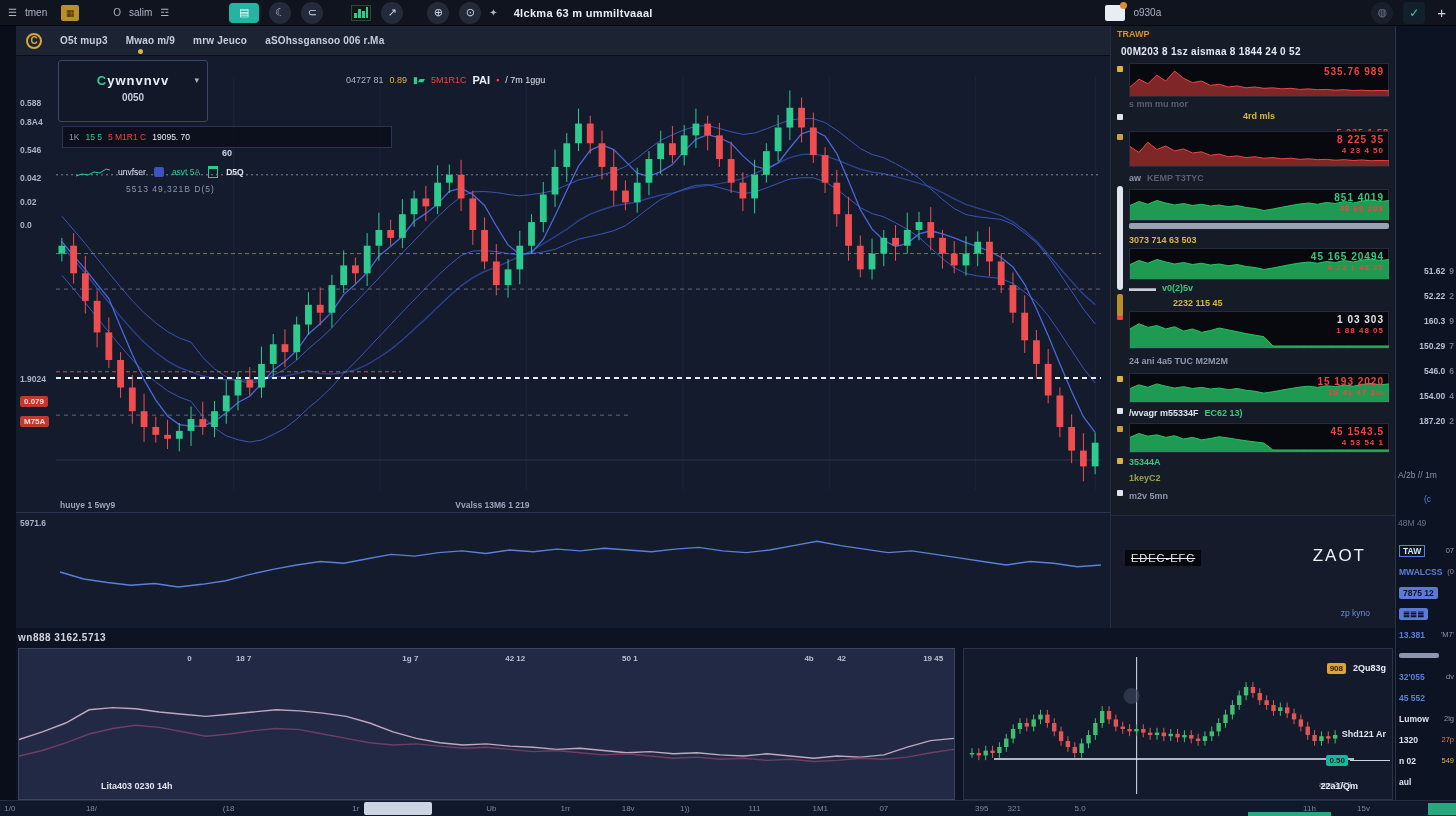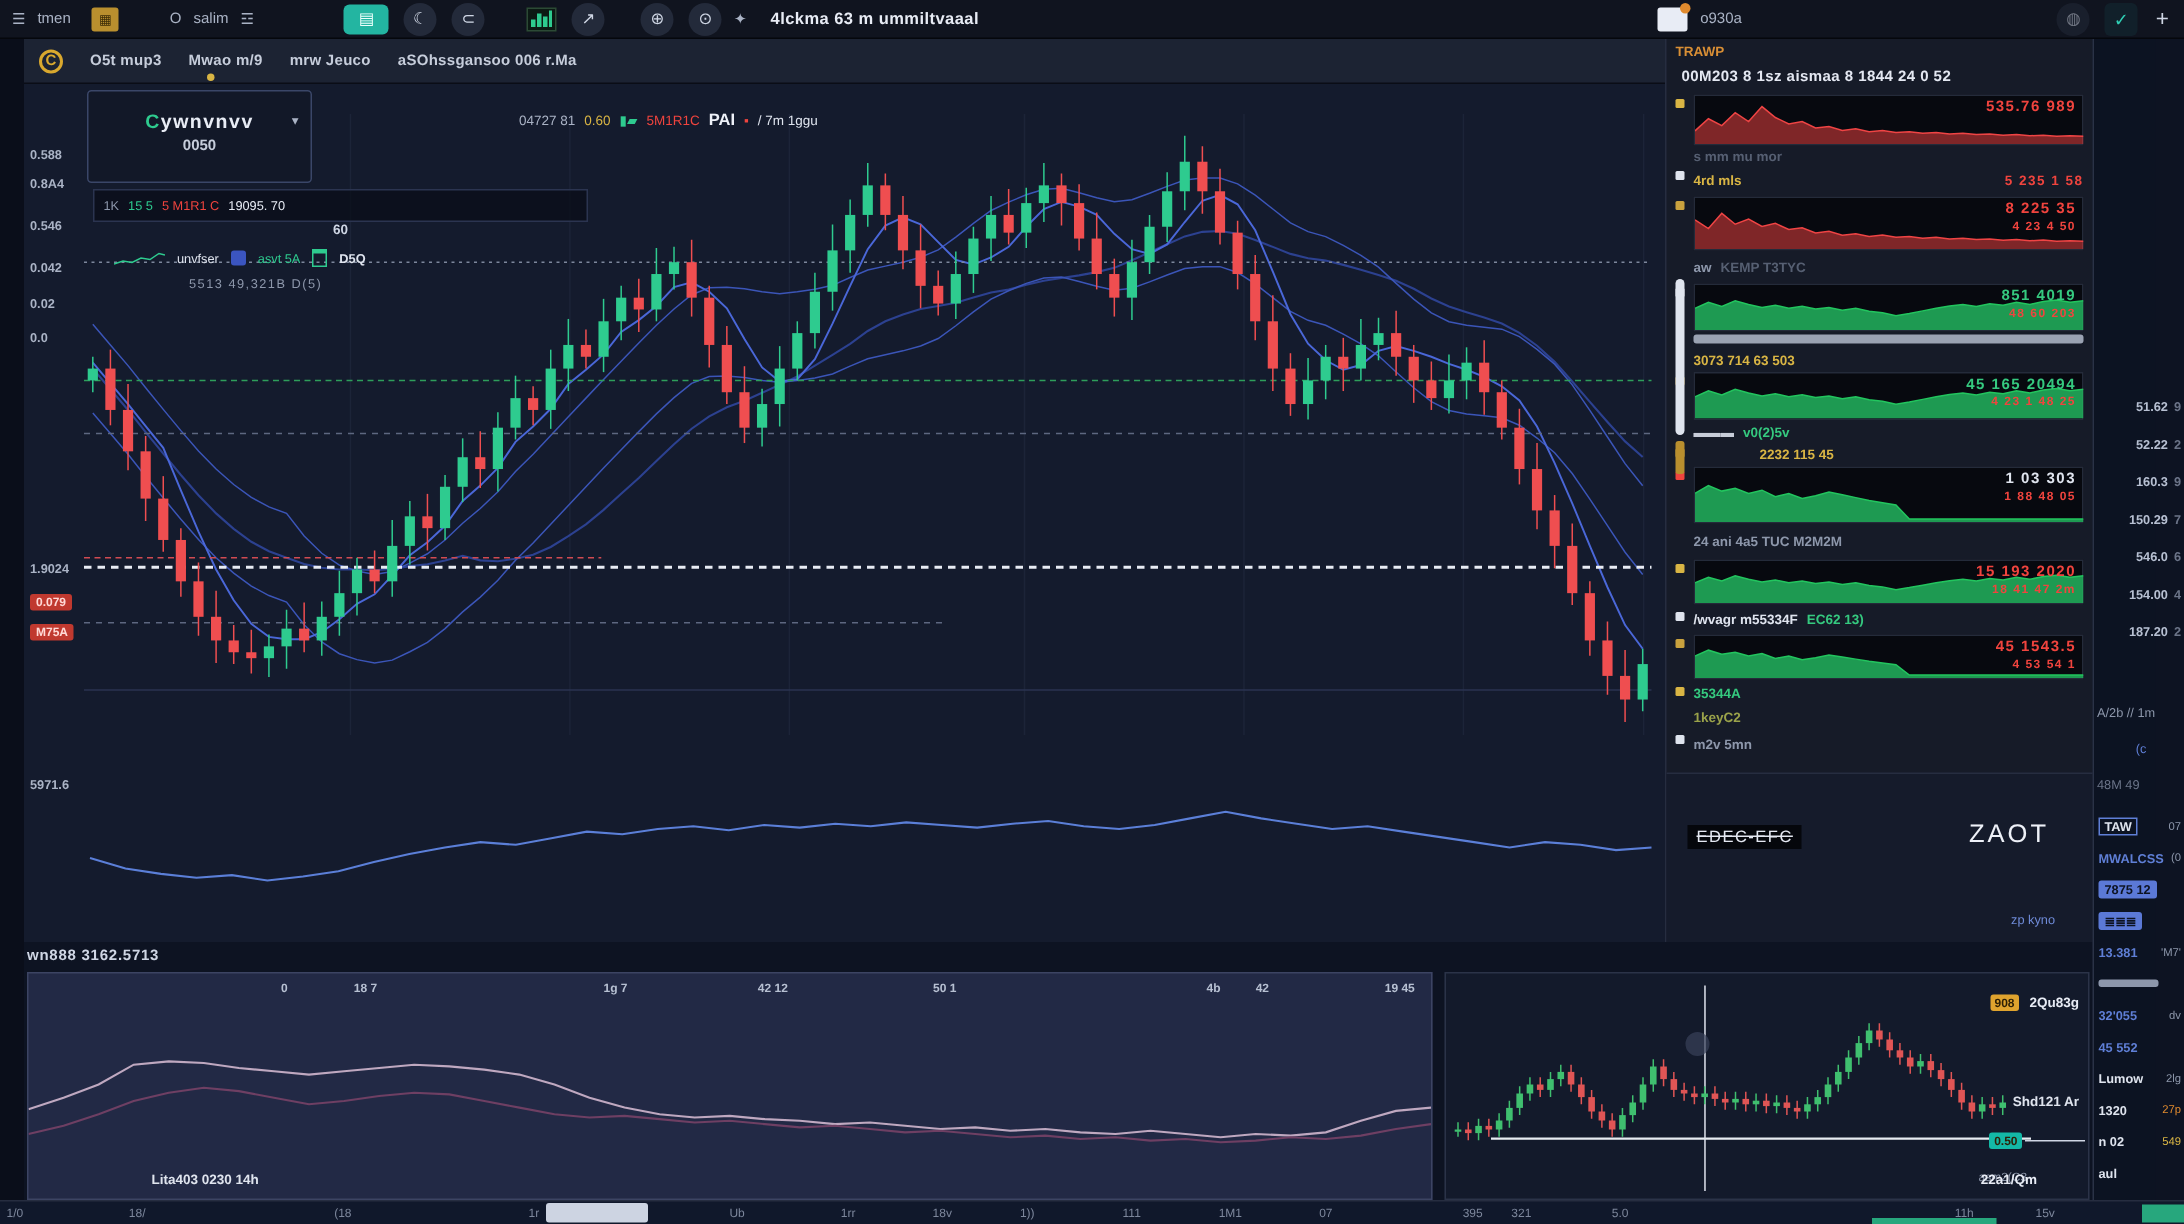--- a/index.html
+++ b/index.html
@@ -388,21 +388,21 @@
       </svg>
 
     <div id="widget" class="abs">
       <div class="w-title"><b>C</b><span>ywnvnvv</span></div>
       <div class="w-sub">0050</div>
       <div class="w-chev">▾</div>
     </div>
 
     <div id="chart-legend" class="abs">
         <span style="color: rgb(170, 179, 197);">04727 81</span>
-        <span style="color: rgb(217, 181, 68);">0.60</span>
+        <span style="color: rgb(217, 181, 68);">0.89</span>
         <span style="color: rgb(46, 203, 143);">▮▰</span>
         <span style="color: rgb(240, 68, 62);">5M1R1C</span>
         <span style="color: rgb(238, 241, 248); font-weight: bold; font-size: 11px;">PAI</span>
         <span style="color: rgb(240, 68, 62);">▪</span>
         <span style="color: rgb(223, 228, 238);">/ 7m 1ggu</span>
       </div>
     <div id="ind-legend" class="abs">
         <span style="color: rgb(141, 151, 171);">1K</span>
         <span style="color: rgb(46, 203, 143);">15 5</span>
         <span style="color: rgb(240, 68, 62);">5 M1R1 C</span>
@@ -415,20 +415,24 @@
           <polyline id="mini-spark" fill="none" stroke="#2ecb8f" stroke-width="1" points="0,10 6,8 12,9 18,6 24,7 30,3 34,4"></polyline>
         </svg>
       <span style="color:#dfe4ee">unvfser</span>
       <span class="chip"></span>
       <span style="color:#2ecb8f">asvt 5A</span>
       <span class="chip2"></span>
       <span style="color:#dfe4ee;font-weight:bold">D5Q</span>
     </div>
     <div id="spark-sub" class="abs">5513   49,321B   D(5)</div>
 
+    <div id="vol-header" class="abs">
+      <span class="vh-l">huuye 1 5wy9</span>
+      <span class="vh-r">Vvalss 13M6 1 219</span>
+    </div>
     <svg id="ind-svg" class="abs" width="1094" height="115">
         <polyline points="44,59 67.6590909090909,66.03999999999999 91.31818181818181,69.56 114.97727272727273,72.2 138.63636363636363,70.44 162.29545454545456,73.96 185.95454545454547,71.32 209.61363636363637,67.8 233.27272727272728,61.64 256.9318181818182,56.36 280.5909090909091,51.96 304.25,48.44 327.90909090909093,50.2 351.5681818181818,45.8 375.22727272727275,41.400000000000006 398.8863636363636,43.16 422.54545454545456,39.64 446.2045454545455,37.879999999999995 469.8636363636364,40.52 493.5227272727273,37 517.1818181818182,38.760000000000005 540.8409090909091,36.120000000000005 564.5,37.879999999999995 588.1590909090909,35.239999999999995 611.8181818181819,37 635.4772727272727,38.760000000000005 659.1363636363636,36.120000000000005 682.7954545454546,34.36 706.4545454545455,37.879999999999995 730.1136363636364,39.64 753.7727272727273,37 777.4318181818182,32.599999999999994 801.0909090909091,28.200000000000003 824.75,32.599999999999994 848.409090909091,36.120000000000005 872.0681818181819,39.64 895.7272727272727,37.879999999999995 919.3863636363636,41.400000000000006 943.0454545454546,44.919999999999995 966.7045454545455,48.44 990.3636363636364,51.96 1014.0227272727274,48.44 1037.6818181818182,50.2 1061.340909090909,53.72 1085,51.96" fill="none" stroke="#5b7fd8" stroke-width="1.4"></polyline>
       </svg>
     <div id="scale-labels">
         <span class="scale-lab" style="left: 4px; top: 72px;">0.588</span>
         <span class="scale-lab" style="left: 4px; top: 91px;">0.8A4</span>
         <span class="scale-lab" style="left: 4px; top: 119px;">0.546</span>
         <span class="scale-lab" style="left: 4px; top: 147px;">0.042</span>
         <span class="scale-lab" style="left: 4px; top: 171px;">0.02</span>
         <span class="scale-lab" style="left: 4px; top: 194px;">0.0</span>
@@ -450,21 +454,21 @@
               <polyline points="0,23.25 8.931034482758621,15.149999999999999 17.862068965517242,19.740000000000002 26.793103448275865,11.100000000000001 35.724137931034484,17.04 44.6551724137931,7.050000000000001 53.58620689655173,14.340000000000002 62.51724137931035,18.66 71.44827586206897,17.04 80.37931034482759,21.36 89.3103448275862,20.28 98.24137931034483,22.98 107.17241379310346,21.9 116.10344827586208,23.79 125.0344827586207,22.98 133.9655172413793,24.33 142.89655172413794,23.79 151.82758620689657,24.87 160.75862068965517,24.33 169.6896551724138,25.41 178.6206896551724,24.87 187.55172413793105,25.68 196.48275862068965,25.41 205.41379310344828,26.22 214.34482758620692,25.68 223.27586206896552,26.49 232.20689655172416,26.22 241.13793103448276,26.76 250.0689655172414,26.49 259,26.76" fill="none" stroke="#ef4444" stroke-width="1"></polyline>
             </svg><div class="wl-price" style="color: rgb(240, 68, 62);">535.76 989</div></div>
         </div>
         <div class="wl-row" style="height: 10px;">
           <div class="wl-text" style="height: 10px;">
             <span style="color: rgb(86, 95, 114); font-weight: bold;">s mm mu mor</span>
           </div>
         </div>
         <div class="wl-row" style="height: 18px;">
           <div class="wl-dot" style="background: rgb(223, 228, 238);"></div>
-          <div class="wl-text" style="height: 18px;">
+          <div class="wl-text" style="height: 18px; flex-direction: column;">
             <span style="color: rgb(217, 181, 68); font-weight: bold;">4rd mls</span>
             <span class="rt" style="color: rgb(240, 68, 62);">5 235 1 58</span>
           </div>
         </div>
         <div class="wl-row" style="height: 36px;">
           <div class="wl-dot" style="background: rgb(201, 162, 62);"></div>
           <div class="wl-tile"><svg width="259" height="34">
               <polygon points="0,34 0,14.600000000000001 8.931034482758621,20.4 17.862068965517242,10.25 26.793103448275865,17.5 35.724137931034484,14.02 44.6551724137931,18.95 53.58620689655173,16.92 62.51724137931035,20.98 71.44827586206897,19.82 80.37931034482759,23.3 89.3103448275862,22.14 98.24137931034483,24.75 107.17241379310346,23.88 116.10344827586208,25.62 125.0344827586207,24.75 133.9655172413793,26.2 142.89655172413794,25.62 151.82758620689657,26.78 160.75862068965517,26.2 169.6896551724138,27.36 178.6206896551724,26.78 187.55172413793105,27.65 196.48275862068965,27.36 205.41379310344828,28.23 214.34482758620692,27.65 223.27586206896552,28.52 232.20689655172416,27.939999999999998 241.13793103448276,28.81 250.0689655172414,28.52 259,28.81 259,34" fill="rgba(226,62,62,.55)"></polygon>
               <polyline points="0,14.600000000000001 8.931034482758621,20.4 17.862068965517242,10.25 26.793103448275865,17.5 35.724137931034484,14.02 44.6551724137931,18.95 53.58620689655173,16.92 62.51724137931035,20.98 71.44827586206897,19.82 80.37931034482759,23.3 89.3103448275862,22.14 98.24137931034483,24.75 107.17241379310346,23.88 116.10344827586208,25.62 125.0344827586207,24.75 133.9655172413793,26.2 142.89655172413794,25.62 151.82758620689657,26.78 160.75862068965517,26.2 169.6896551724138,27.36 178.6206896551724,26.78 187.55172413793105,27.65 196.48275862068965,27.36 205.41379310344828,28.23 214.34482758620692,27.65 223.27586206896552,28.52 232.20689655172416,27.939999999999998 241.13793103448276,28.81 250.0689655172414,28.52 259,28.81" fill="none" stroke="#ef4444" stroke-width="1"></polyline>
             </svg><div class="wl-price" style="color: rgb(240, 68, 62);">8 225 35<span class="sub" style="color: rgb(240, 68, 62);">4 23 4 50</span></div></div>

